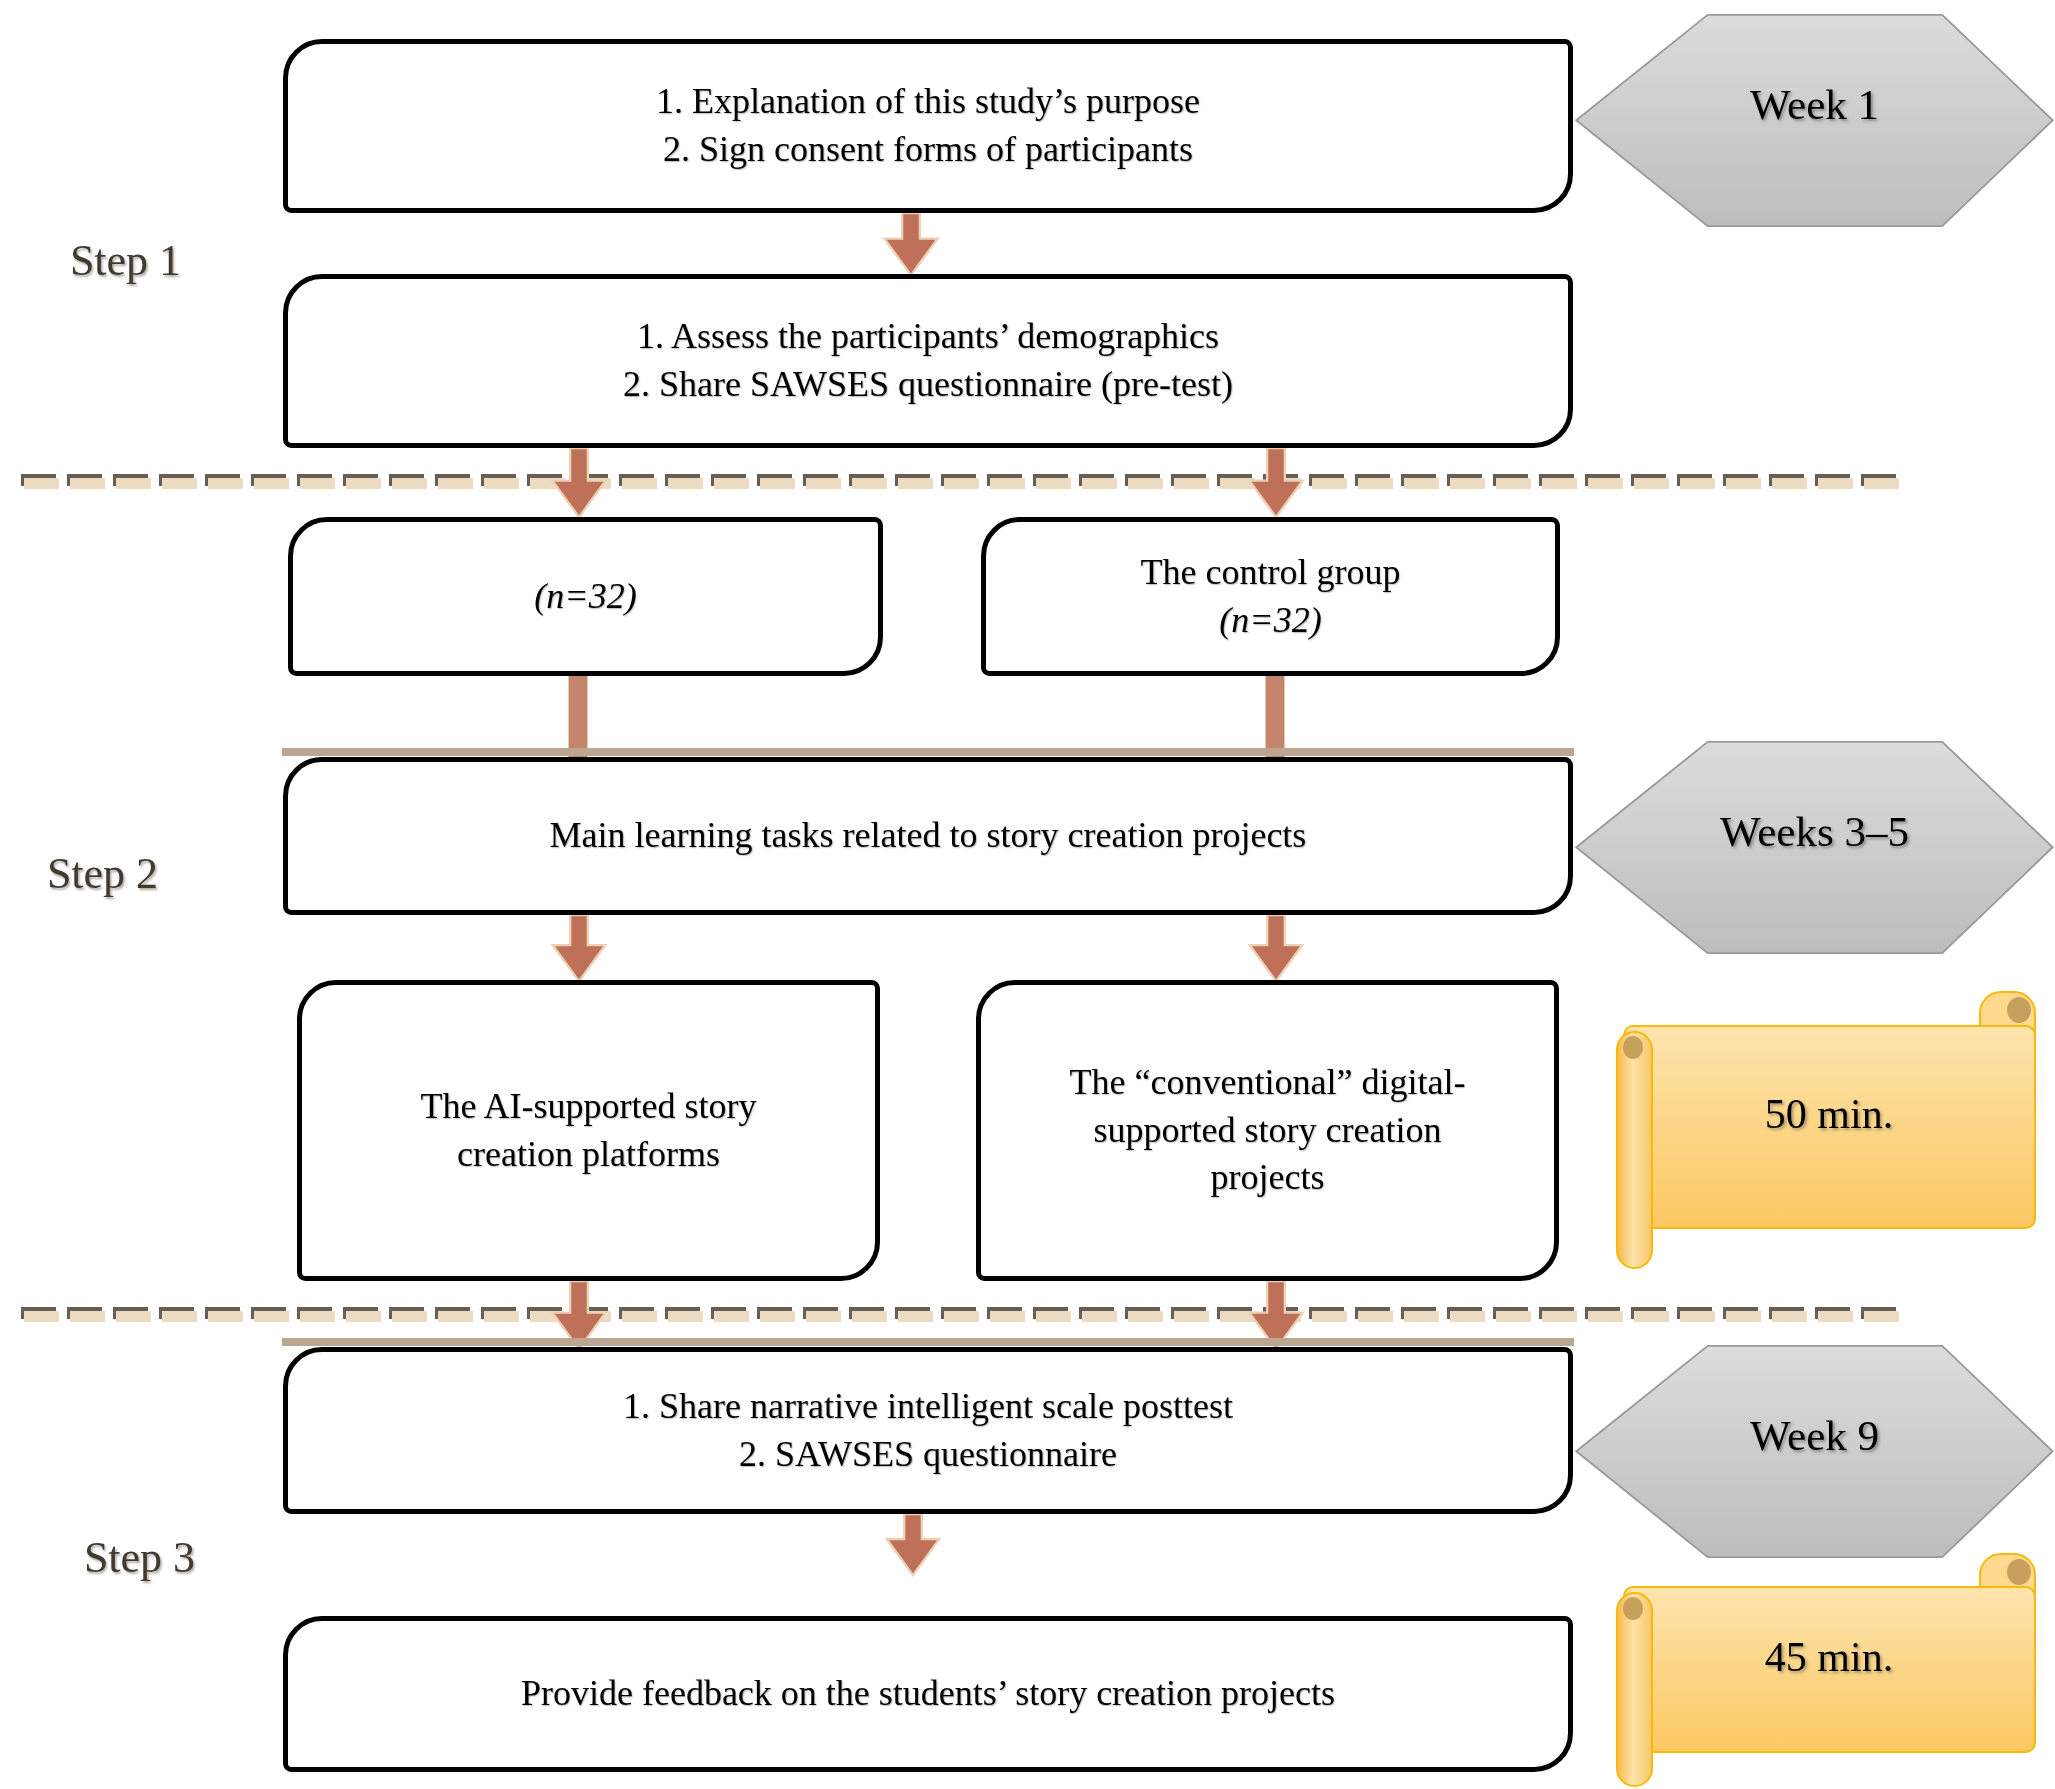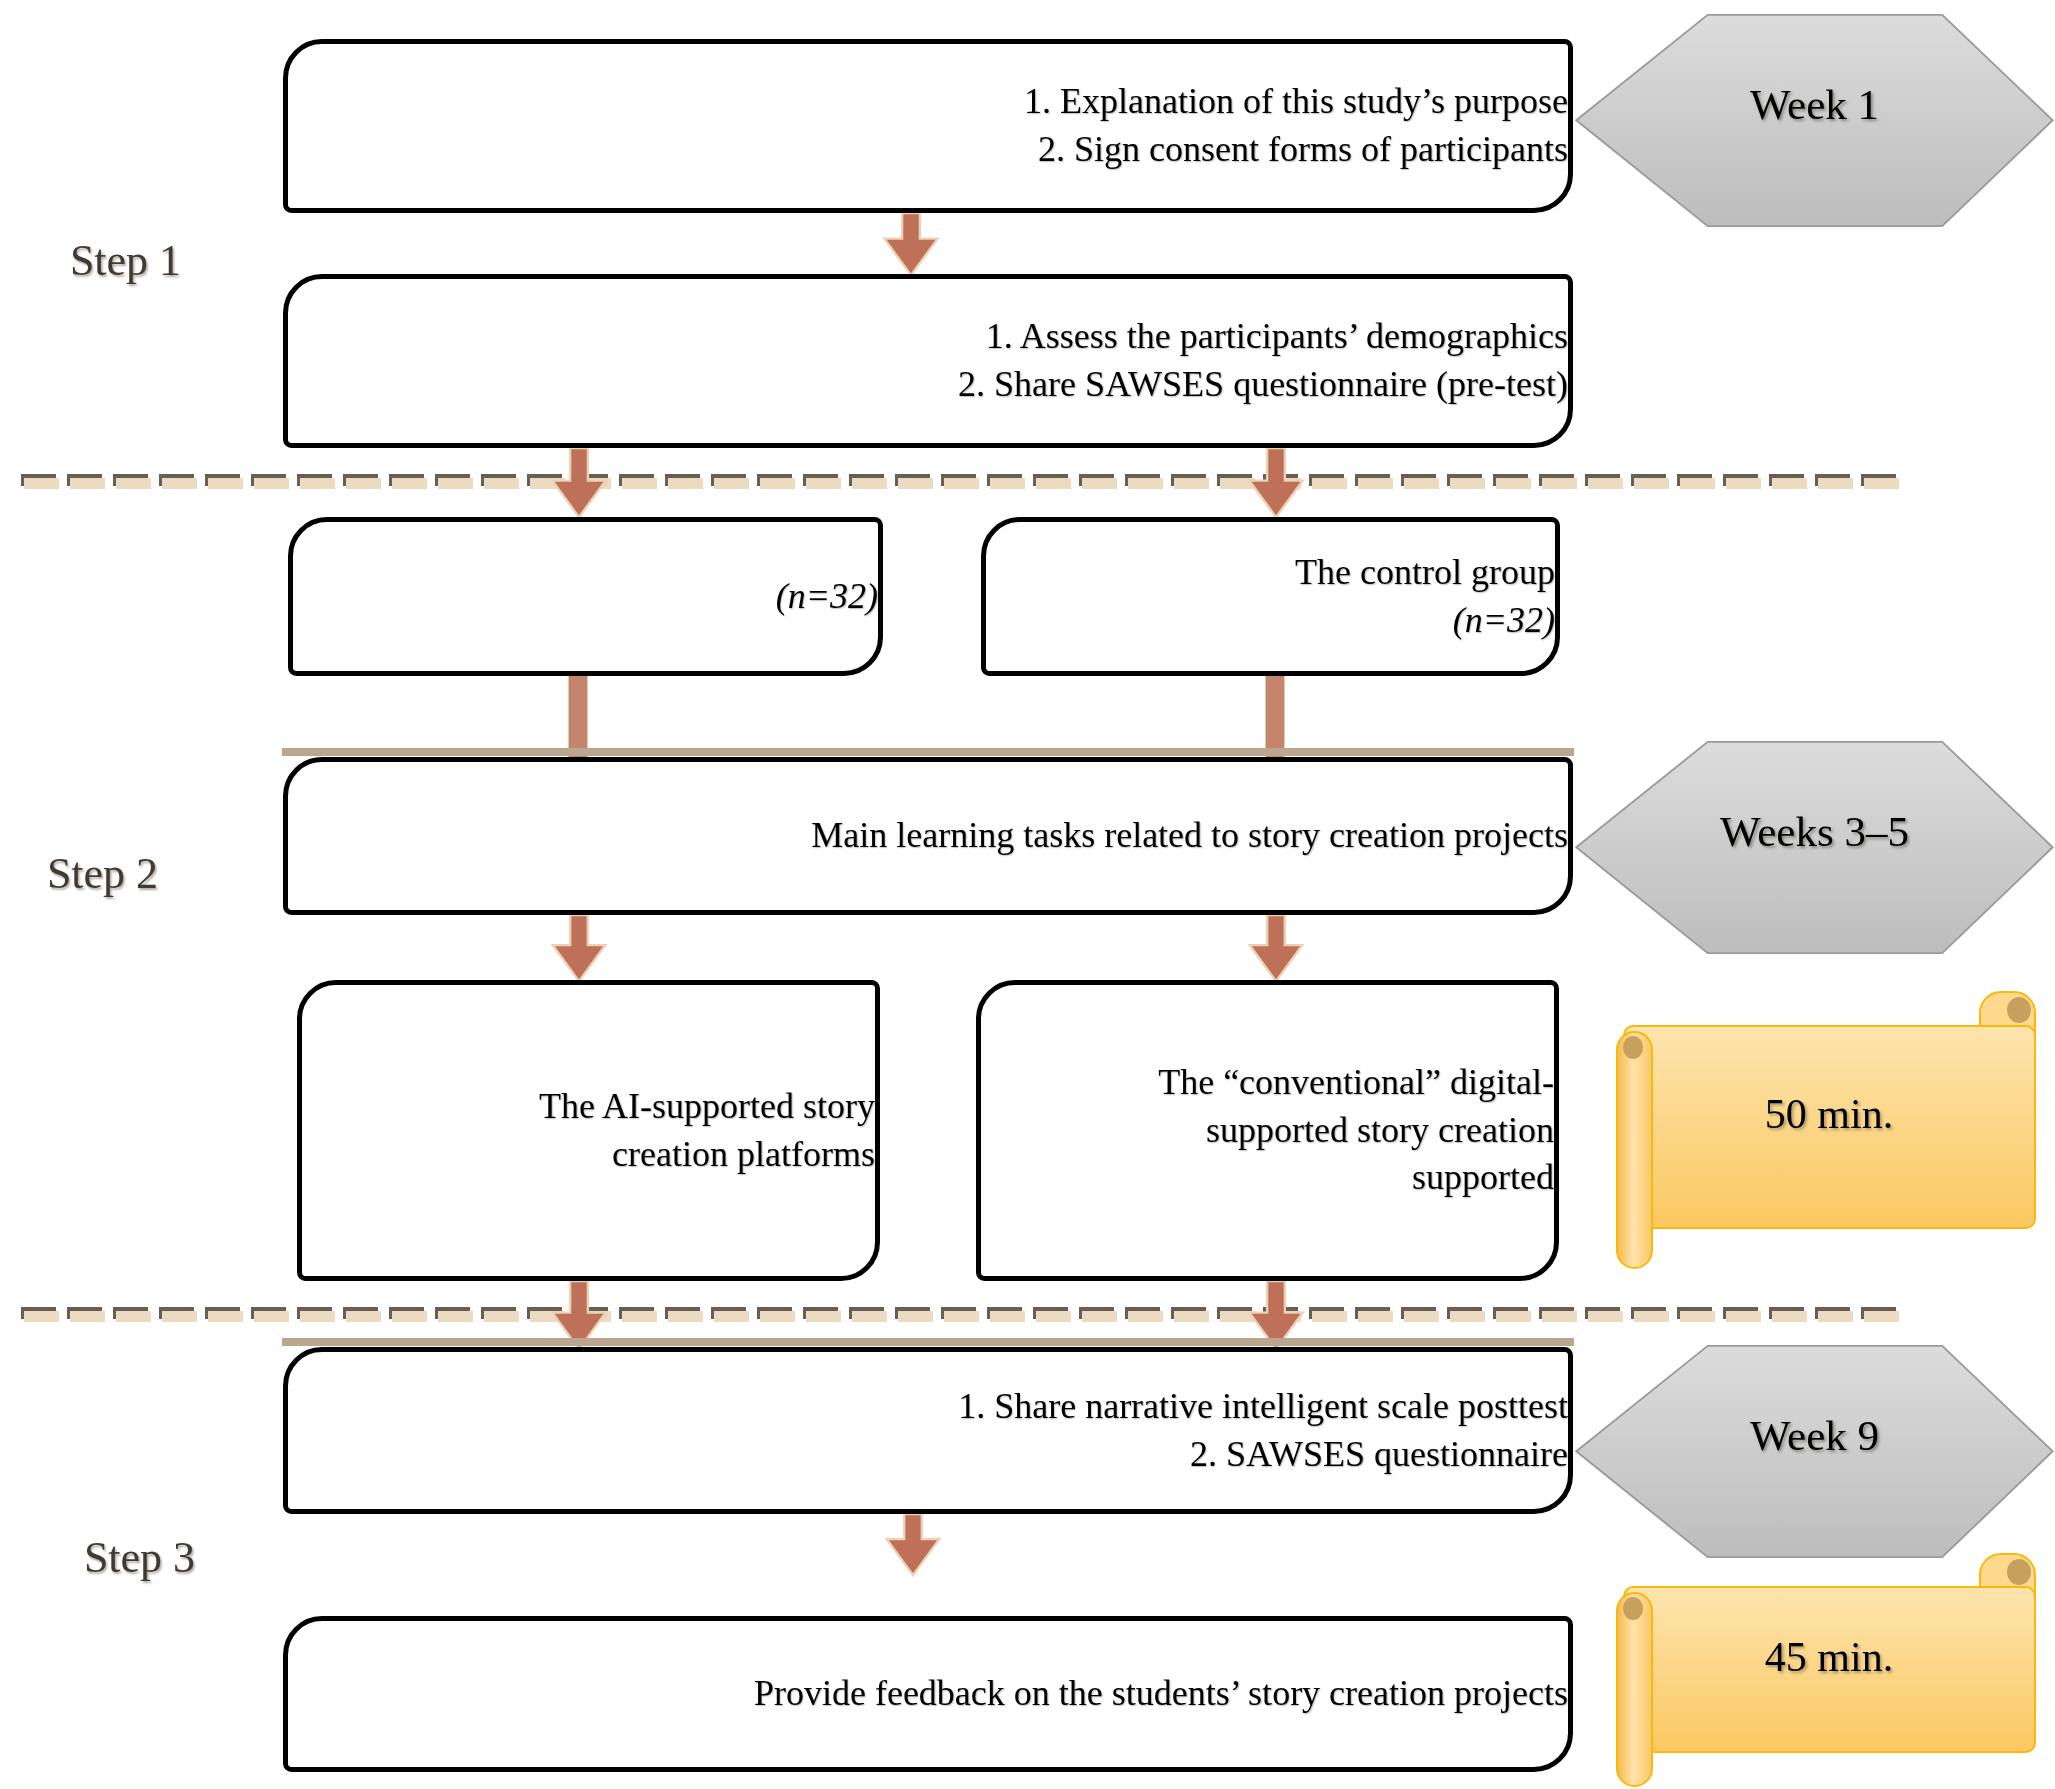--- a/index.html
+++ b/index.html
@@ -2,21 +2,21 @@
 <html style="font-size:7.4px"><head>
 <meta charset="utf-8">
 <style>
   html,body{margin:0;padding:0;background:#fff;}
   #canvas{position:relative;width:2056px;height:1790px;background:#fff;overflow:hidden;
           font-family:"Liberation Serif","DejaVu Serif",serif;color:#000;}
 
   
   .box{position:absolute;box-sizing:border-box;background:#fff;border:5.6px solid #000;
        border-radius:39px 8.4px 39px 8.4px;display:flex;flex-direction:column;
-       justify-content:center;align-items:flex-end;text-align:center;
+       justify-content:center;align-items:center;text-align:center;
        font-size:36px;line-height:1.32;z-index:3;
        text-shadow:0.9px 1.4px 1.4px rgba(0,0,0,.28);}
   .box .bline{display:block;white-space:nowrap;}
   .italic-n{font-style:italic;}
   .shadow-top::before{content:"";position:absolute;left:-5.6px;right:-5.6px;top:-14px;height:8.4px;
        background:#bda68f;}
 
   
   .step-label{position:absolute;display:flex;align-items:center;justify-content:center;
        font-size:44px;color:#403a31;text-shadow:1.4px 1.9px 2.3px rgba(70,60,45,.45);z-index:3;}
@@ -119,21 +119,21 @@
     <path d="M41,0 L41,65 L3,65 L60,143 L117,65 L79,65 L79,0 Z"></path>
   </svg>
 
   <div class="box" style="left:297px;top:980px;width:583px;height:301px;">
     <span class="bline">The AI-supported story</span>
     <span class="bline">creation platforms</span>
   </div>
   <div class="box" style="left:976px;top:980px;width:583px;height:301px;">
     <span class="bline">The “conventional” digital-</span>
     <span class="bline">supported story creation</span>
-    <span class="bline">supported</span>
+    <span class="bline">projects</span>
   </div>
 
   <svg class="arrow" style="left:551px;top:1281px;" width="56" height="69" viewBox="0 0 120 148">
     <path d="M41,0 L41,68 L3,68 L60,146 L117,68 L79,68 L79,0 Z"></path>
   </svg>
   <svg class="arrow" style="left:1248px;top:1281px;" width="56" height="69" viewBox="0 0 120 148">
     <path d="M41,0 L41,68 L3,68 L60,146 L117,68 L79,68 L79,0 Z"></path>
   </svg>
 
   <div class="box shadow-top" style="left:283px;top:1347px;width:1290px;height:167px;">

